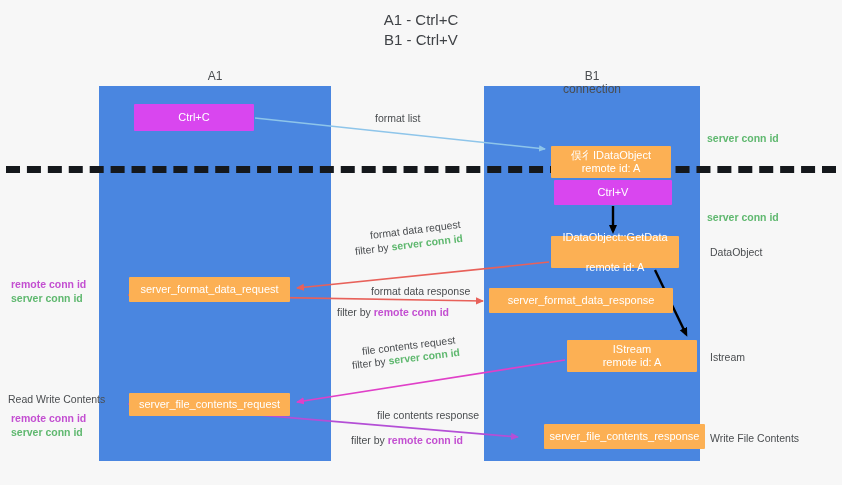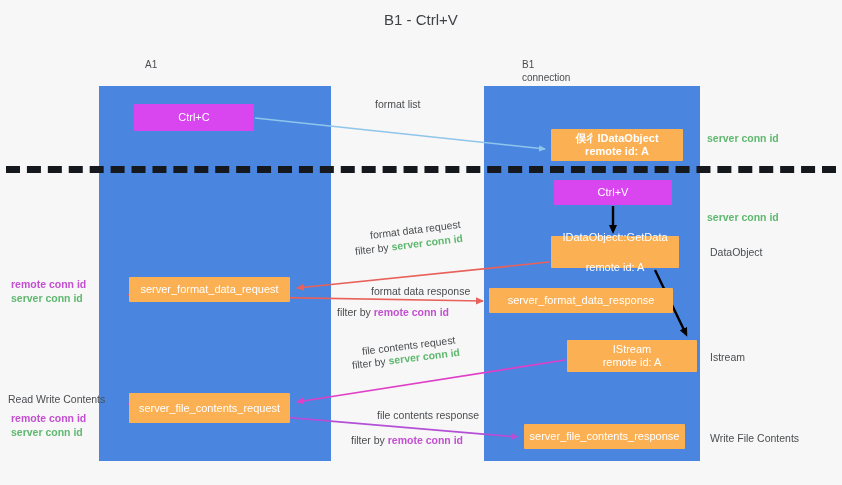--- a/index.html
+++ b/index.html
@@ -27,23 +27,25 @@
     left: 0; top: 10px;
     width: 842px;
     text-align: center;
     font-size: 15px;
     line-height: 20px;
     color: #3f4246;
   }
   
   .lane-header {
     position: absolute;
-    font-size: 10px;
+    text-align: center;
+    font-size: 12px;
     line-height: 13px;
     color: #4a4d50;
+    margin-top: 12px;
   }
   .lane-header .lh-sub { display: block; }
   
   .lane {
     position: absolute;
     background: #4a86e0;
   }
   #lane-a1 { left: 99px; top: 86px; width: 232px; height: 375px; }
   #lane-b1 { left: 484px; top: 86px; width: 216px; height: 375px; }
 
@@ -69,43 +71,43 @@
     font-size: 11px;
     line-height: 13px;
     text-align: center;
     border-radius: 1px;
   }
   .node.green { background: #d946ef; }
   .node.orange { background: #fcb054; }
   .node .l2 { display: block; }
 
   #node-ctrlc   { left: 134px; top: 104px; width: 120px; height: 27px; }
-  #node-idobj   { left: 551px; top: 129px; width: 132px; height: 32px; font-weight: bold; }
+  #node-idobj   { left: 551px; top: 146px; width: 120px; height: 32px; }
   #node-ctrlv   { left: 554px; top: 180px; width: 118px; height: 25px; }
   #node-getdata { left: 551px; top: 236px; width: 128px; height: 32px; gap: 17px; }
   #node-sfdreq  { left: 129px; top: 277px; width: 161px; height: 25px; }
   #node-sfdres  { left: 489px; top: 288px; width: 184px; height: 25px; }
   #node-istream { left: 567px; top: 340px; width: 130px; height: 32px; }
-  #node-sfcreq  { left: 129px; top: 393px; width: 161px; height: 30px; }
-  #node-sfcres  { left: 524px; top: 424px; width: 161px; height: 25px; }
+  #node-sfcreq  { left: 129px; top: 393px; width: 161px; height: 23px; }
+  #node-sfcres  { left: 544px; top: 424px; width: 161px; height: 25px; }
 
   
   .label {
     position: absolute;
     font-size: 10.5px;
     line-height: 14px;
     white-space: nowrap;
     color: #4a4d50;
   }
   .green-txt  { color: #5fb86f; font-weight: bold; }
   .purple-txt { color: #c34fd1; font-weight: bold; }
 
   .label.rot-neg { transform: rotate(-7deg); transform-origin: left center; }
 
-  #lbl-format-list   { left: 375px; top: 97px; }
+  #lbl-format-list   { left: 375px; top: 111px; }
   #lbl-sci-1         { left: 707px; top: 131px; }
   #lbl-sci-2         { left: 707px; top: 210px; }
   #lbl-dataobject    { left: 710px; top: 245px; }
   #lbl-istream-side  { left: 710px; top: 350px; }
   #lbl-writefile     { left: 710px; top: 431px; }
 
   #lbl-left-ids      { left: 11px; top: 277px; text-align: left; }
   #lbl-readfile      { left: 8px; top: 392px; }
   #lbl-left-ids-2    { left: 11px; top: 411px; text-align: left; }
 
@@ -126,20 +128,21 @@
     height: 485px;
     pointer-events: none;
   }
 </style>
 </head>
 <body>
 
 <div class="stage">
 
   <div class="title">
+    <div>A1 - Ctrl+C</div>
     <div>B1 - Ctrl+V</div>
   </div>
 
   <div class="lane" id="lane-a1"></div>
   <div class="lane" id="lane-b1"></div>
 
   <div class="lane-header" style="left:145px; top:58px; width:140px;">
     <span>A1</span>
   </div>
 

